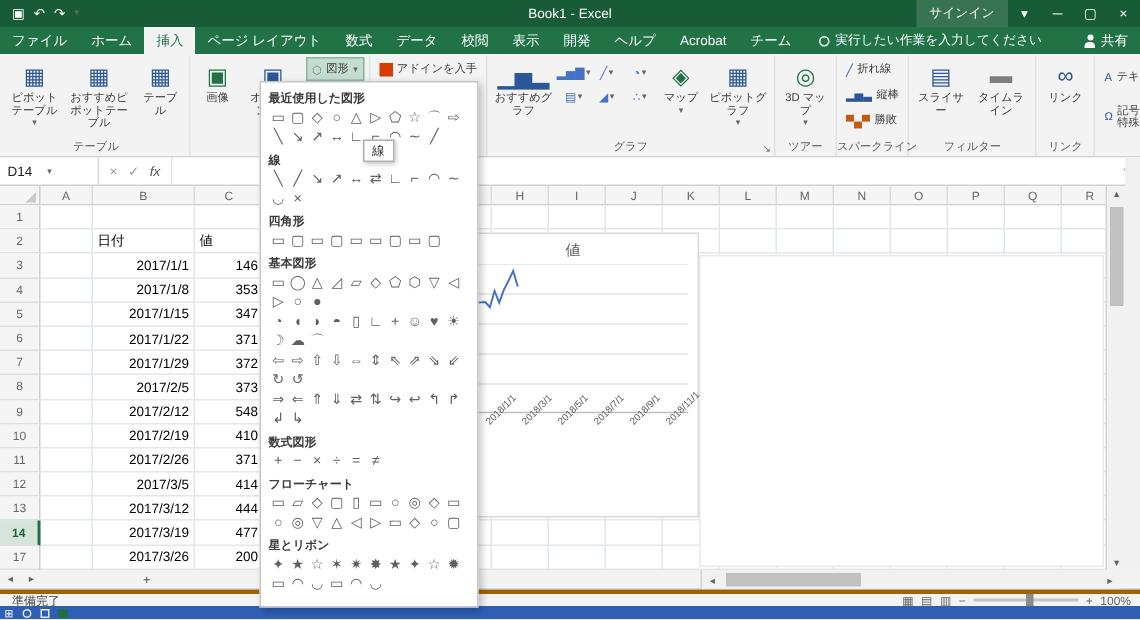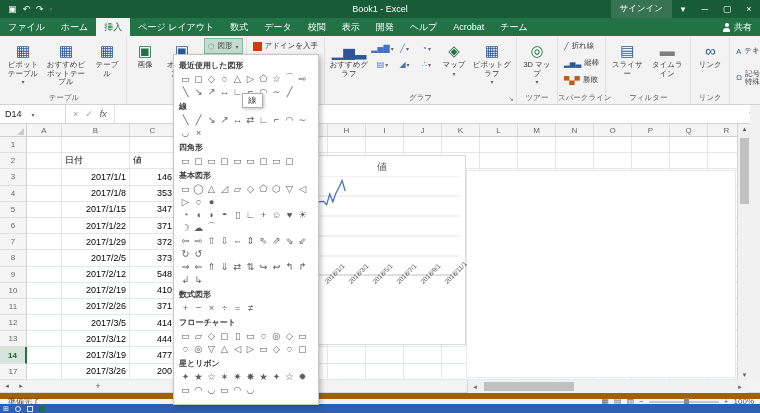--- a/index.html
+++ b/index.html
@@ -94,21 +94,21 @@
   
   .sheettabs{position:absolute;left:0;top:380px;width:760px;height:13px;background:#f3f3f3;border-bottom:1px solid #d9d9d9;
              display:flex;align-items:stretch;font-size:8.5px;color:#555;}
   .navarr{width:14px;display:flex;align-items:center;justify-content:center;color:#666;font-size:7px;}
   .stab{background:#fff;border:1px solid #c9c9c9;border-bottom:2px solid #217346;color:#17663a;font-weight:bold;
         display:flex;align-items:center;padding:0 16px;margin-top:27px;}
   .addsheet{width:16px;display:flex;align-items:center;justify-content:center;color:#555;}
   .hscroll{position:absolute;right:13px;top:380px;width:280px;height:13px;background:#f1f1f1;border-left:1px solid #d4d4d4;
            display:flex;align-items:center;font-size:7px;color:#606060;}
   .hthumb{width:90px;height:9px;background:#c1c1c1;margin:0 2px;}
-  .status{position:absolute;left:0;top:393px;width:760px;height:11px;background:#f3f3f3;border-top:6px solid #a16207;
+  .status{position:absolute;left:0;top:393px;width:760px;height:11px;background:#f3f3f3;border-top:3px solid #a16207;
           font-size:8px;color:#444;display:flex;align-items:center;}
   .statusleft{padding-left:8px;}
   .statusright{position:absolute;right:6px;display:flex;align-items:center;gap:5px;color:#666;}
   .viewic{font-size:8px;}
   .ztrack{width:70px;height:2px;background:#c6c6c6;position:relative;}
   .zthumb{position:absolute;left:50%;top:-3px;width:5px;height:8px;background:#8a8a8a;}
   .taskbar{position:absolute;left:0;top:404px;width:760px;height:9px;background:#2f5fb5;display:flex;align-items:center;
            color:#fff;font-size:7px;gap:6px;padding-left:3px;}
   .tbic{width:6px;height:6px;border:1px solid #dfe8f7;display:inline-block;}
 </style>
@@ -142,20 +142,24 @@
         <div class="tab">ページ レイアウト</div>
         <div class="tab">数式</div>
         <div class="tab">データ</div>
         <div class="tab">校閲</div>
         <div class="tab">表示</div>
         <div class="tab">開発</div>
         <div class="tab">ヘルプ</div>
         <div class="tab">Acrobat</div>
         <div class="tab">チーム</div>
       </div>
+    <div class="tellme">
+      <span class="bulb"></span>
+      <span>実行したい作業を入力してください</span>
+    </div>
     <div class="share">
       <span class="person"></span>
       <span>共有</span>
     </div>
   </div>
 
   <div class="ribbon">
 
     <div class="group">
       <div class="gbody">

